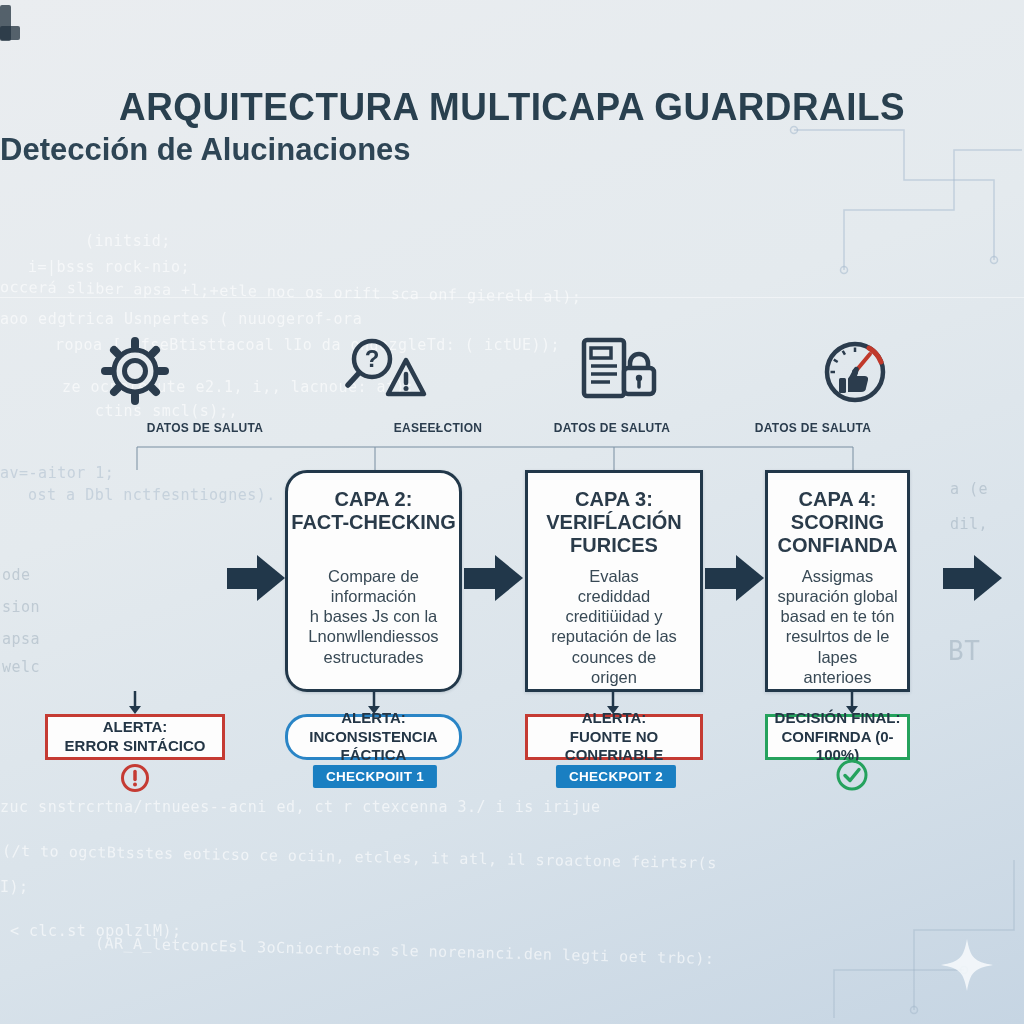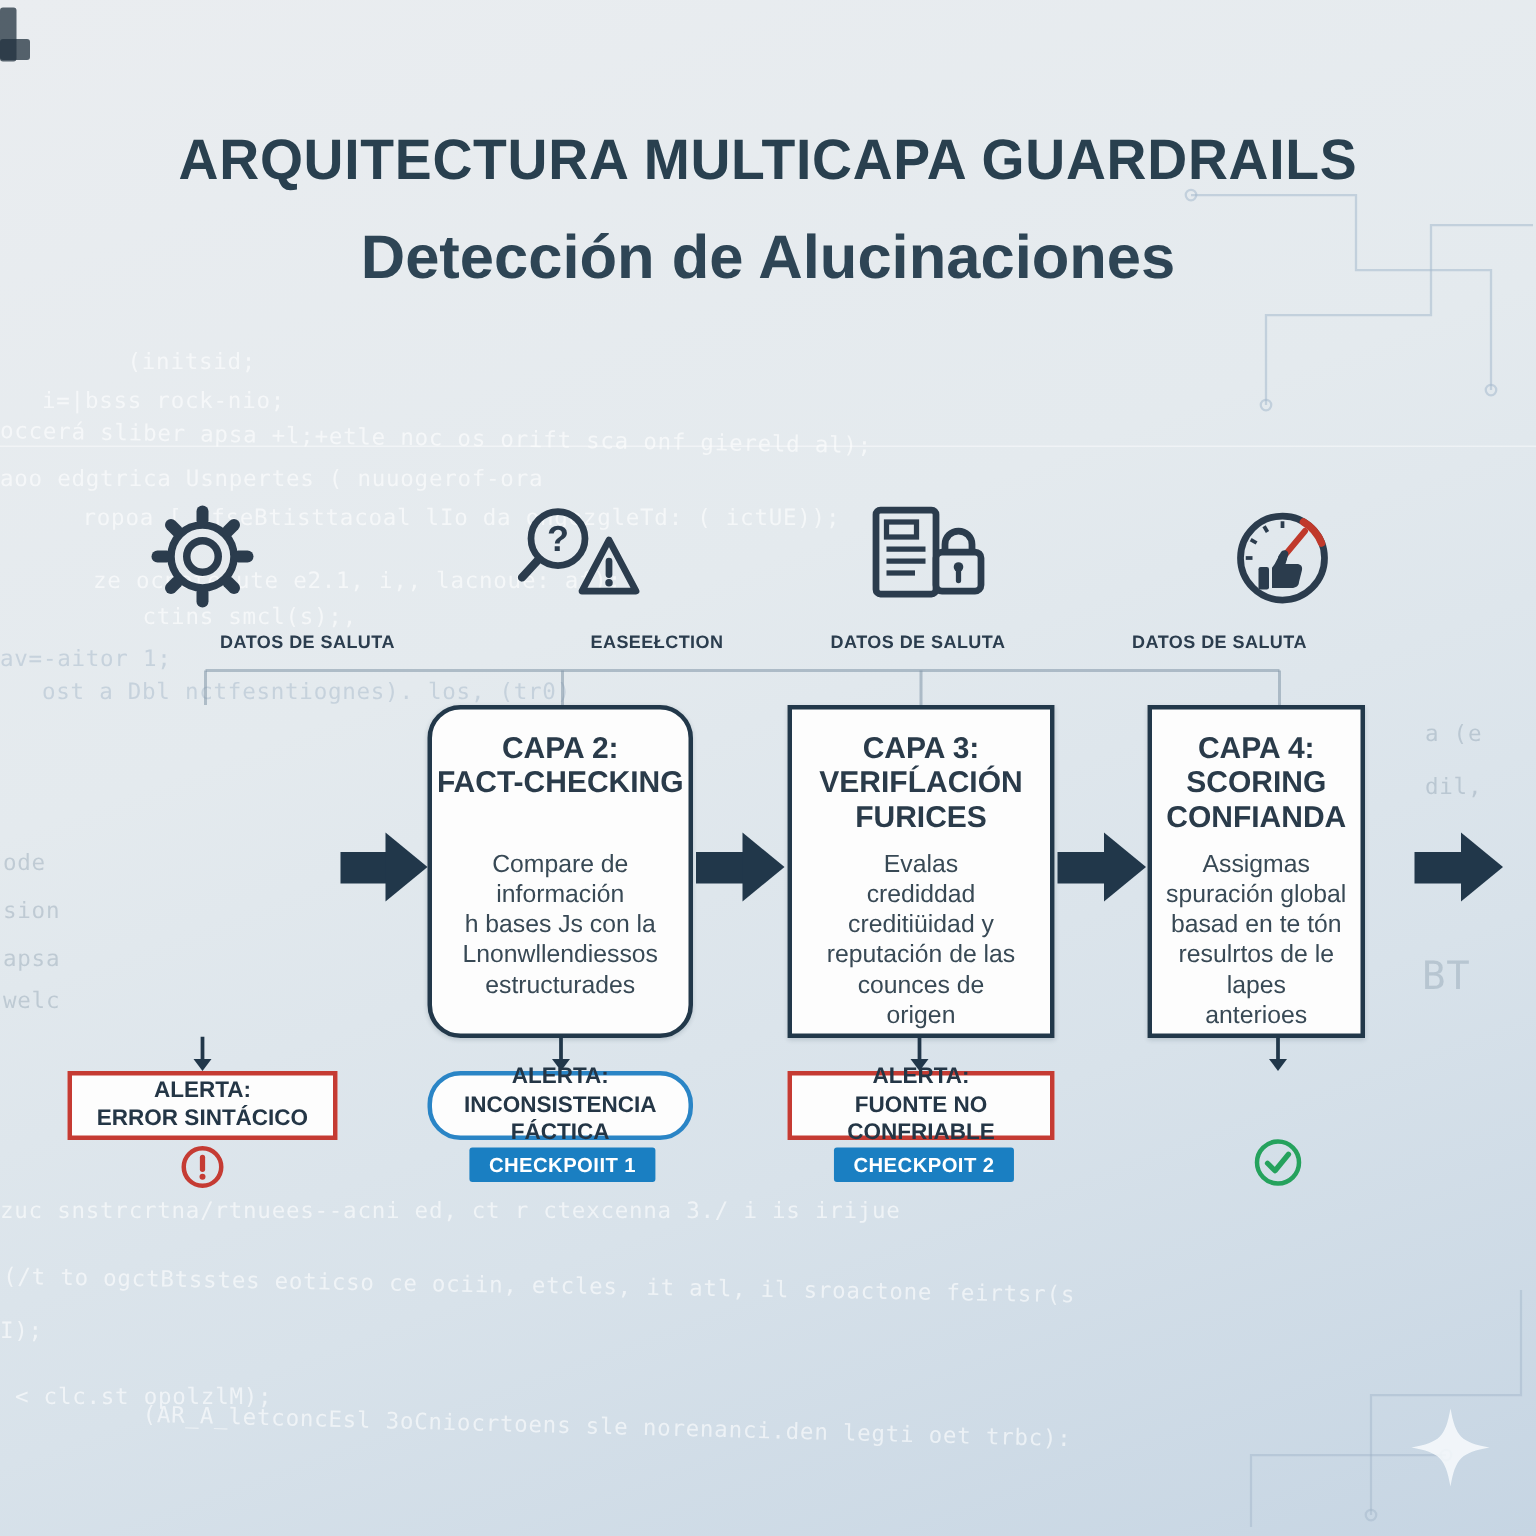--- a/index.html
+++ b/index.html
@@ -6,30 +6,30 @@
   #canvas{
     position:relative;width:1024px;height:1024px;overflow:hidden;
     background:linear-gradient(160deg,#eaedf0 0%,#e4eaee 40%,#d8e2ea 70%,#c6d5e3 100%);
     font-family:"Liberation Sans",sans-serif;color:#2a3c4e;
   }
   .code{
     position:absolute;font-family:"DejaVu Sans Mono",monospace;font-size:15px;
     white-space:nowrap;pointer-events:none;letter-spacing:.5px;
   }
   .cl-light{color:rgba(255,255,255,.60);}
-  .cl-mid{color:rgba(173,190,205,.55);}
+  .cl-mid{color:rgba(173,190,205,.55);margin-top:34px;}
   .cl-dark{color:rgba(110,132,152,.30);}
   .hline{position:absolute;left:0;width:1024px;height:1px;background:rgba(255,255,255,.45);}
   .title-main{
     position:absolute;left:0;top:86px;width:1024px;text-align:center;
     font-size:38px;font-weight:bold;letter-spacing:.5px;color:#29404f;transform:scaleX(.97);
   }
   .title-sub{
-    position:absolute;left:0;top:148px;width:1024px;text-align:center;
-    font-size:41px;font-weight:600;color:#2e4555;
+    position:absolute;left:0;top:132px;width:1024px;
+    font-size:31px;font-weight:600;color:#2e4555;
   }
   .icon-wrap{position:absolute;}
   .stage-label{
     position:absolute;top:421px;transform:translateX(-50%);
     font-size:12px;font-weight:bold;letter-spacing:.3px;color:#2b3d4e;white-space:nowrap;
   }
   .rail{position:absolute;left:137px;top:446px;width:716px;height:2px;background:rgba(130,150,168,.55);}
   .vline{position:absolute;top:447px;width:2px;height:23px;background:rgba(130,150,168,.55);}
   .layer-box{
     position:absolute;top:470px;height:222px;background:#fdfdfd;
@@ -269,20 +269,22 @@
         <polygon points="2,15 14,15 8,23" fill="#21374a"></polygon>
       </svg>
   </div>
 
   <div class="alert alert-red b1">ALERTA:
 ERROR SINTÁCICO</div>
   <div class="alert alert-blue b2">ALERTA:
 INCONSISTENCIA FÁCTICA</div>
   <div class="alert alert-red b3">ALERTA:
 FUONTE NO CONFRIABLE</div>
+  <div class="alert alert-green b4">DECISIÓN FINAL:
+CONFIRNDA (0-100%)</div>
 
   <div class="status-icon" style="left:119px;top:762px">
     <svg width="32" height="32">
       <circle cx="16" cy="16" r="12.5" stroke="#c53b33" stroke-width="3" fill="none"></circle>
       <line x1="16" y1="9.5" x2="16" y2="17.5" stroke="#c53b33" stroke-width="3.5" stroke-linecap="round"></line>
       <circle cx="16" cy="22.5" r="2" fill="#c53b33"></circle>
     </svg>
   </div>
   <div class="badge" style="left:375px">CHECKPOIIT 1</div>
   <div class="badge" style="left:616px">CHECKPOIT 2</div>

